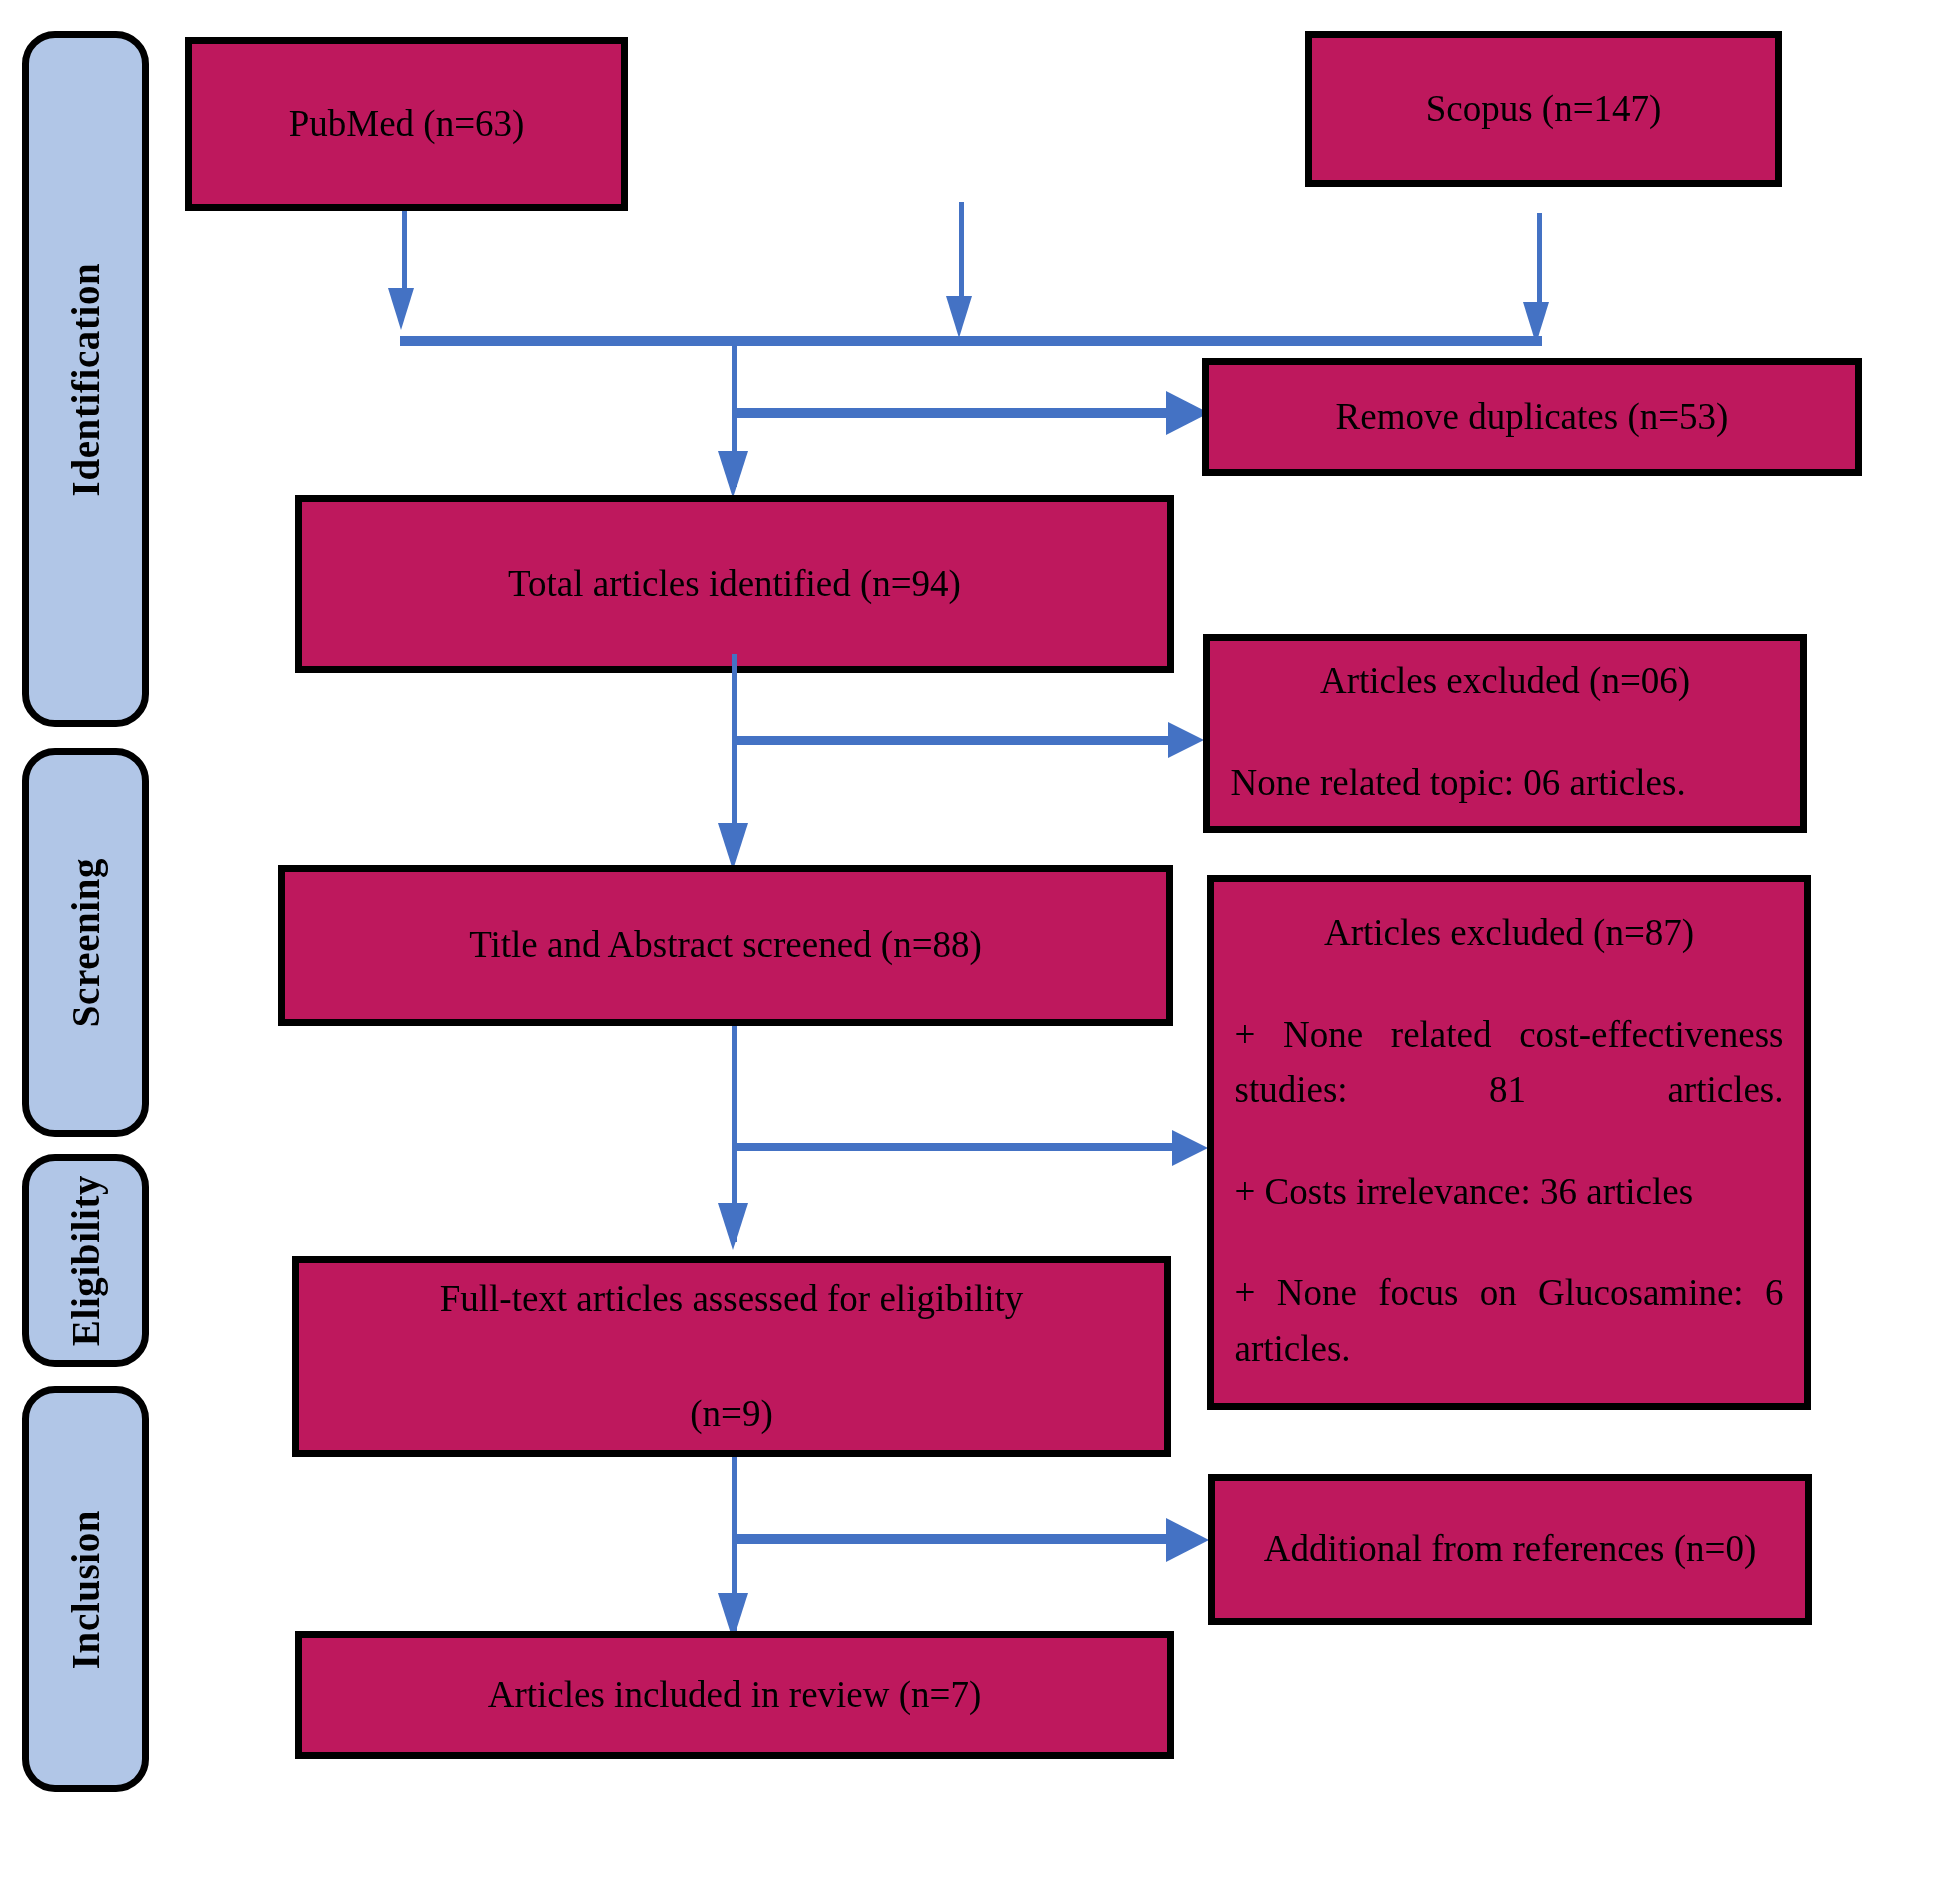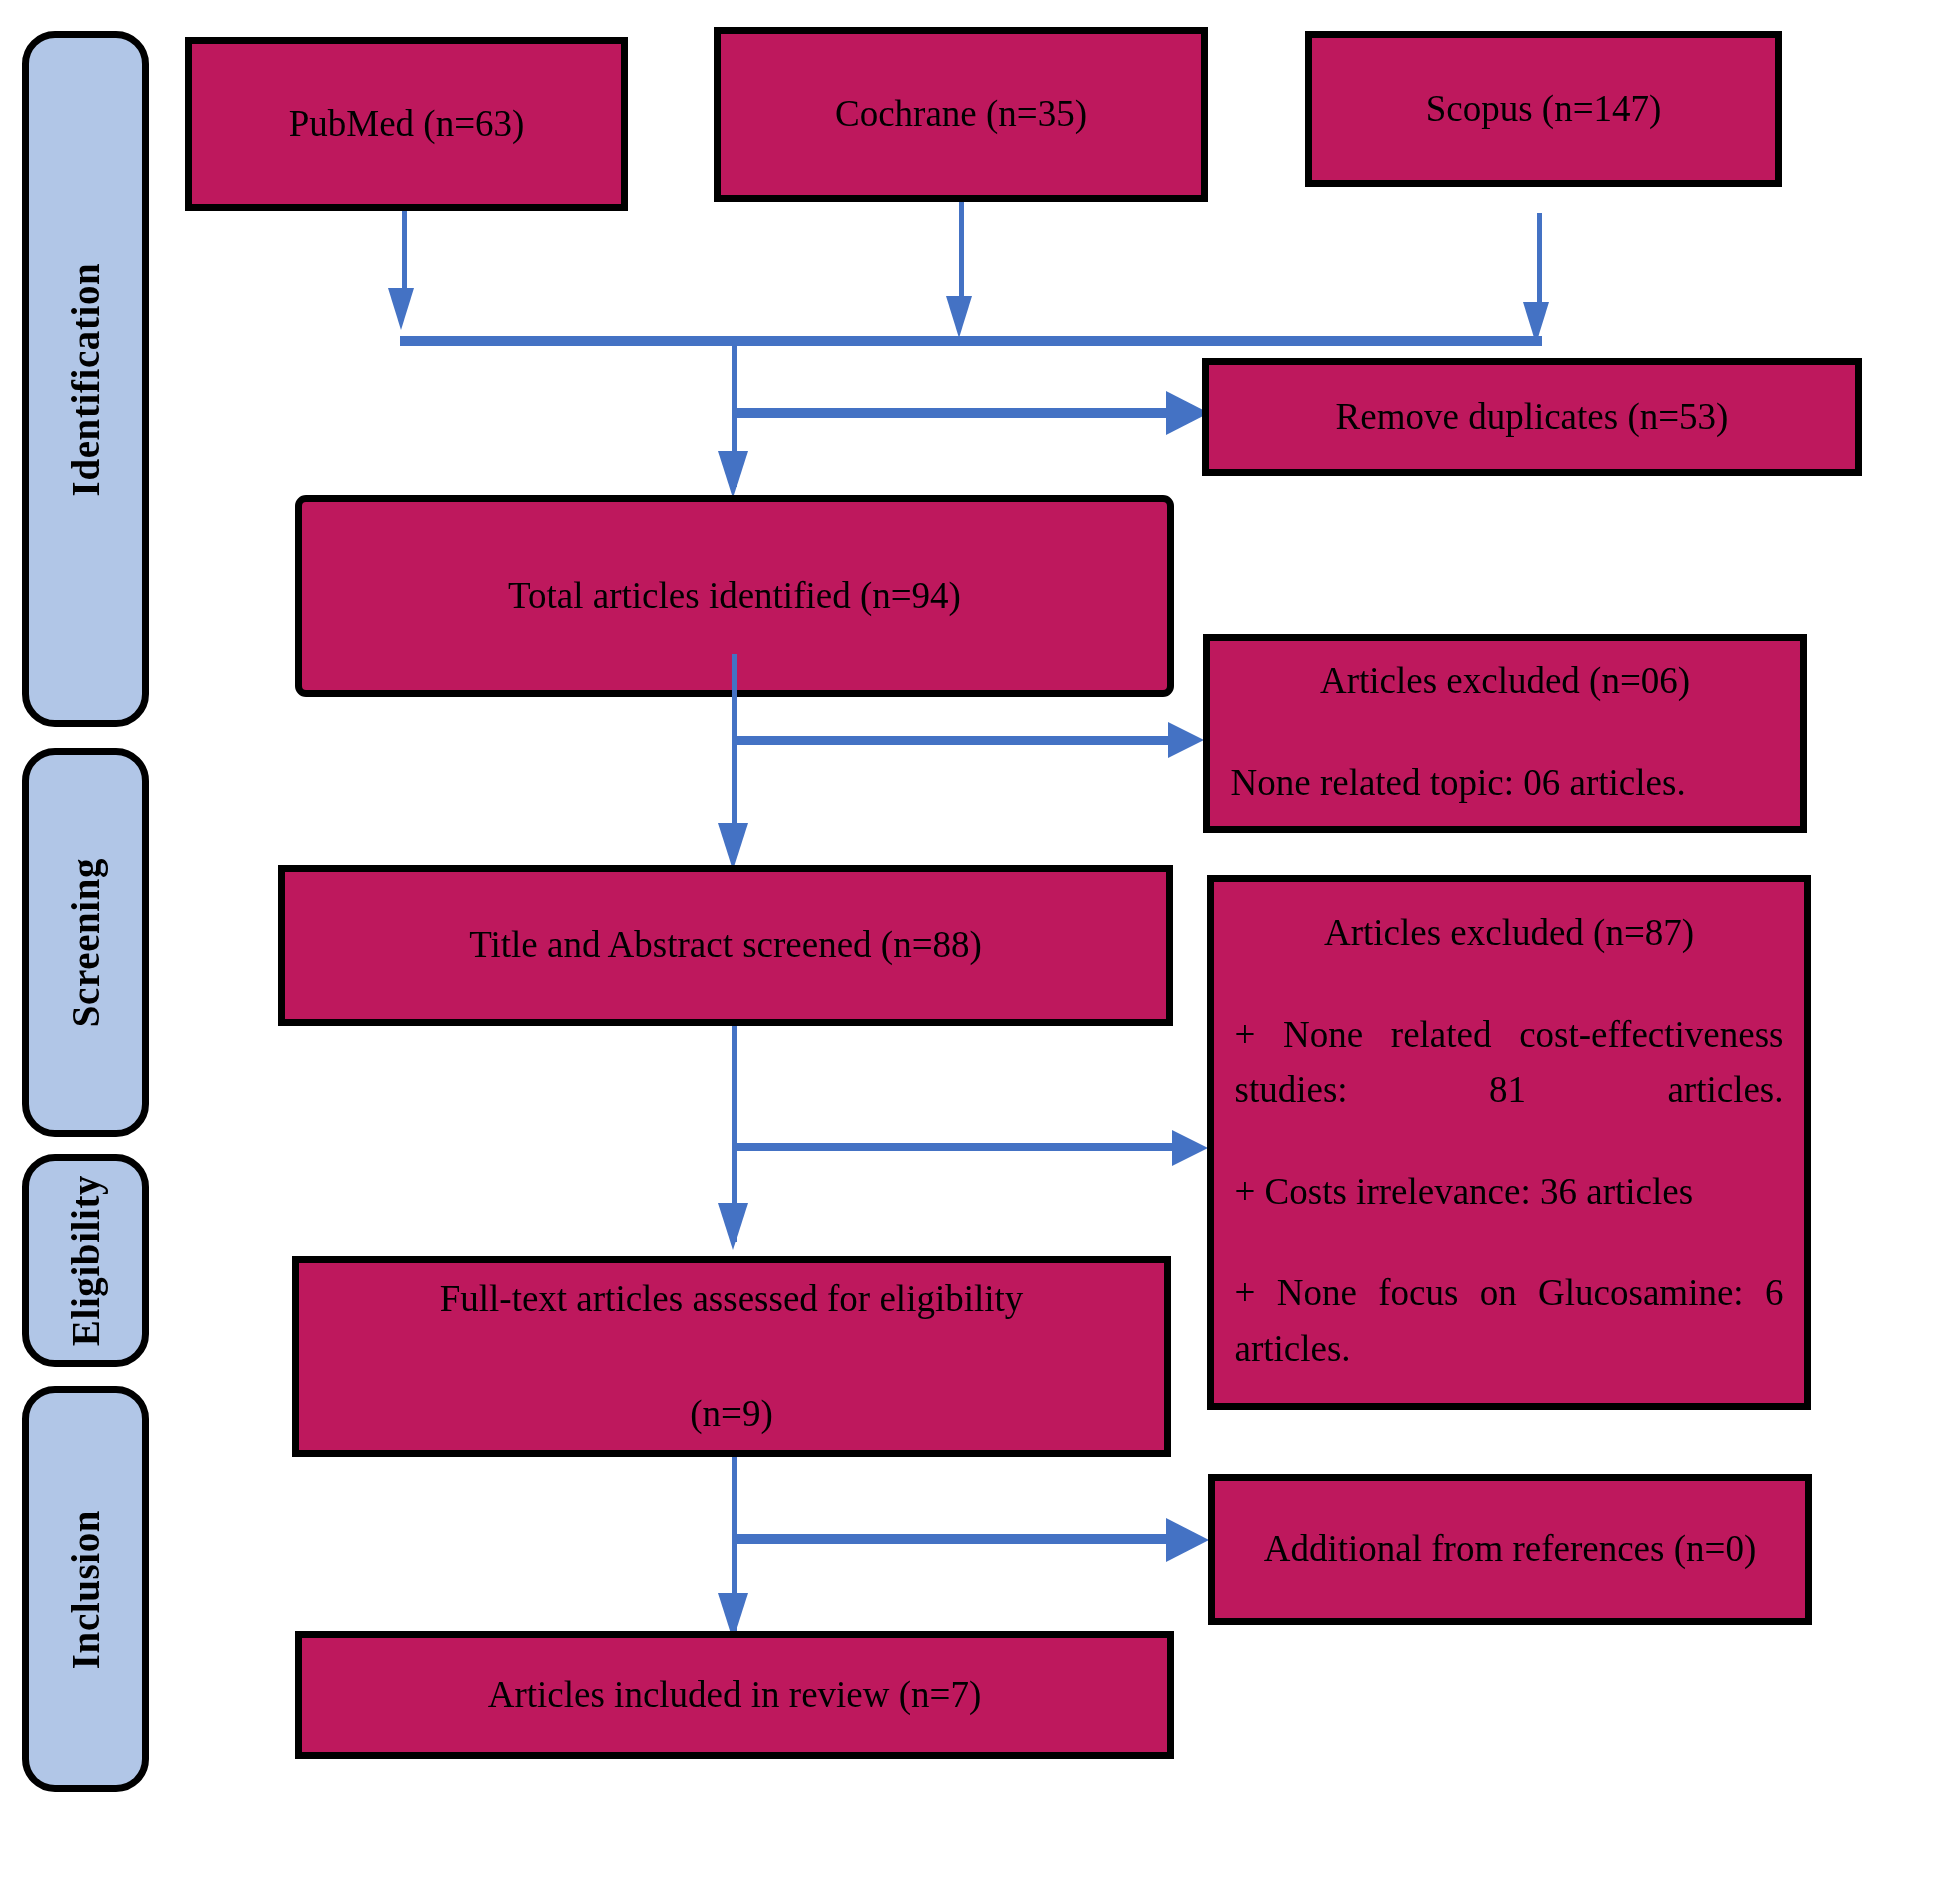--- a/index.html
+++ b/index.html
@@ -140,23 +140,20 @@
   </div>
 
   <div class="phase-pill" style="left:22px; top:1386px; width:127px; height:406px;">
     <span class="phase-label">Inclusion</span>
   </div>
 
   <div class="node" style="left:185px; top:37px; width:443px; height:174px;">
     <div class="line">PubMed (n=63)</div>
   </div>
 
-  <div class="node" style="left:714px; top:26.6px; width:494px; height:175px;">
-    <div class="line">Cochrane (n=35)</div>
-  </div>
 
   <div class="node" style="left:1305px; top:31px; width:477px; height:156px;">
     <div class="line">Scopus (n=147)</div>
   </div>
 
   <div class="vline" style="left:402px; top:211px; width:5.4px; height:79px;"></div>
   <div class="arrow-down slim" style="left:388px; top:288px;"></div>
 
   <div class="vline" style="left:959px; top:202px; width:5.4px; height:97px;"></div>
   <div class="arrow-down slim" style="left:946px; top:296px;"></div>
@@ -169,21 +166,21 @@
   <div class="vline" style="left:732px; top:336px; width:5.4px; height:151px;"></div>
   <div class="arrow-down" style="left:718px; top:451px;"></div>
 
   <div class="hline" style="left:732px; top:408px; width:444px; height:10.3px;"></div>
   <div class="arrow-right" style="left:1166px; top:391px;"></div>
 
   <div class="node" style="left:1202px; top:358px; width:660px; height:118px;">
     <div class="line">Remove duplicates (n=53)</div>
   </div>
 
-  <div class="node" style="left:295px; top:495px; width:879px; height:202px;border-radius:11px;">
+  <div class="node" style="left:295px; top:495px; width:879px; height:178px;">
     <div class="line">Total articles identified (n=94)</div>
   </div>
 
   <div class="vline" style="left:732px; top:654px; width:5.4px; height:192px;"></div>
   <div class="arrow-down" style="left:718px; top:823px;"></div>
 
   <div class="hline" style="left:732px; top:736px; width:444px; height:9px;"></div>
   <div class="arrow-right slim" style="left:1168px; top:722px;"></div>
 
   <div class="node stack" style="left:1203px; top:634px; width:604px; height:199px; padding:11px 20.5px;">

